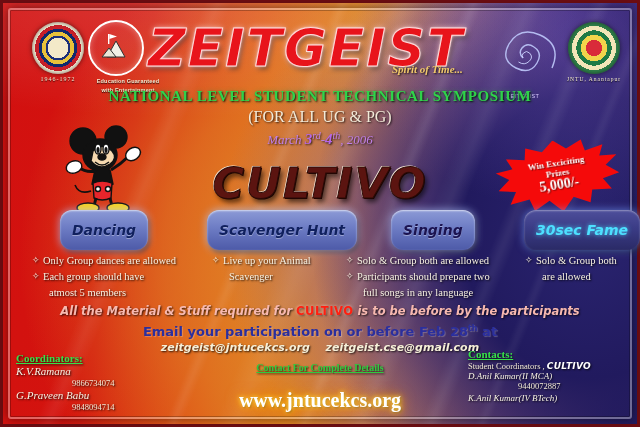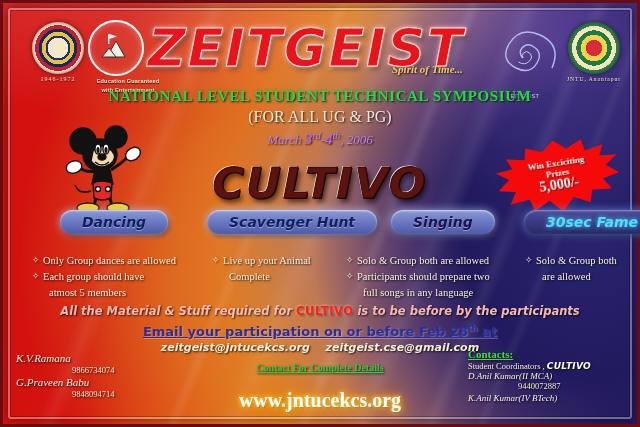--- a/index.html
+++ b/index.html
@@ -137,21 +137,21 @@
     display:block;color:#fff;font-family:"Liberation Serif",serif;font-weight:bold;
     text-shadow:1px 1px 1px rgba(0,0,0,.5);line-height:1.05;
   }
   .burst .b1{font-size:9px;}
   .burst .b2{font-size:9px;}
   .burst .b3{font-size:14px;}
 
   
   .cats{position:absolute;left:0;top:210px;width:640px;height:28px;}
   .cat{
-    position:absolute;top:0;height:24px;padding:0 22px;
+    position:absolute;top:0;height:40px;padding:0 12px;
     display:flex;align-items:center;justify-content:center;
     border-radius:12px;
     background:linear-gradient(180deg,#8c9ad6 0%,#6d7cc4 45%,#4d5aa8 100%);
     box-shadow:0 0 8px rgba(180,200,255,.75), inset 0 1px 2px rgba(255,255,255,.65),
       2px 3px 4px rgba(0,0,0,.45);
     font-family:"DejaVu Sans",sans-serif;font-style:italic;font-weight:bold;
     font-size:14px;color:#10205e;white-space:nowrap;
     text-shadow:0 1px 0 rgba(255,255,255,.35);
   }
   .cat.dark{
@@ -182,21 +182,21 @@
     position:absolute;left:0;right:0;top:304px;text-align:center;
     font-family:"DejaVu Sans",sans-serif;font-style:italic;font-weight:bold;
     font-size:11.5px;color:#f7b9b0;
     text-shadow:1px 1px 2px rgba(0,0,0,.75);
   }
   .notice .hl{color:#ff1f10;font-style:normal;letter-spacing:.5px;
     text-shadow:0 0 3px #ffd0c0,1px 1px 2px rgba(0,0,0,.7);}
   .email-line{
     position:absolute;left:0;right:0;top:324px;text-align:center;
     font-family:"DejaVu Sans",sans-serif;font-weight:bold;font-size:13px;
-    color:#2b2f9e;text-shadow:1px 1px 1px rgba(255,255,255,.25);text-decoration:underline;
+    color:#2b2f9e;text-shadow:1px 1px 1px rgba(255,255,255,.25);
   }
   .email-line sup{font-size:8px;}
   .emails{
     position:absolute;left:0;right:0;top:341px;text-align:center;
     font-family:"DejaVu Sans",sans-serif;font-style:italic;font-weight:bold;font-size:11px;
     color:#f6efd8;text-shadow:1px 1px 2px rgba(0,0,0,.8);
   }
   .emails a{color:#f6efd8;text-decoration:none;margin:0 6px;}
 
   
@@ -357,21 +357,21 @@
     <div class="col" style="left:26px;width:180px;">
       <ul>
         <li>Only Group dances are allowed</li>
         <li>Each group should have</li>
         <li class="cont">atmost 5 members</li>
       </ul>
     </div>
     <div class="col" style="left:206px;width:130px;">
       <ul>
         <li>Live up your Animal</li>
-        <li class="cont">Complete</li>
+        <li class="cont">Scavenger</li>
       </ul>
     </div>
     <div class="col" style="left:340px;width:180px;">
       <ul>
         <li>Solo &amp; Group both are allowed</li>
         <li>Participants should prepare two</li>
         <li class="cont">full songs in any language</li>
       </ul>
     </div>
     <div class="col" style="left:519px;width:115px;">
@@ -389,20 +389,21 @@
   <div class="email-line">
     <span>Email your participation on or before Feb 28</span><sup>th</sup><span> at</span>
   </div>
 
   <div class="emails">
     <a href="#">zeitgeist@jntucekcs.org</a>
     <a href="#">zeitgeist.cse@gmail.com</a>
   </div>
 
   <div class="coordinators">
+    <div class="foot-head">Coordinators:</div>
     <div class="foot-name">K.V.Ramana</div>
     <div class="foot-num">9866734074</div>
     <div class="foot-name">G.Praveen Babu</div>
     <div class="foot-num">9848094714</div>
   </div>
 
   <div class="contact-mid">
     <div class="cm-head">Contact For Complete Details</div>
     <div class="site">www.jntucekcs.org</div>
   </div>

